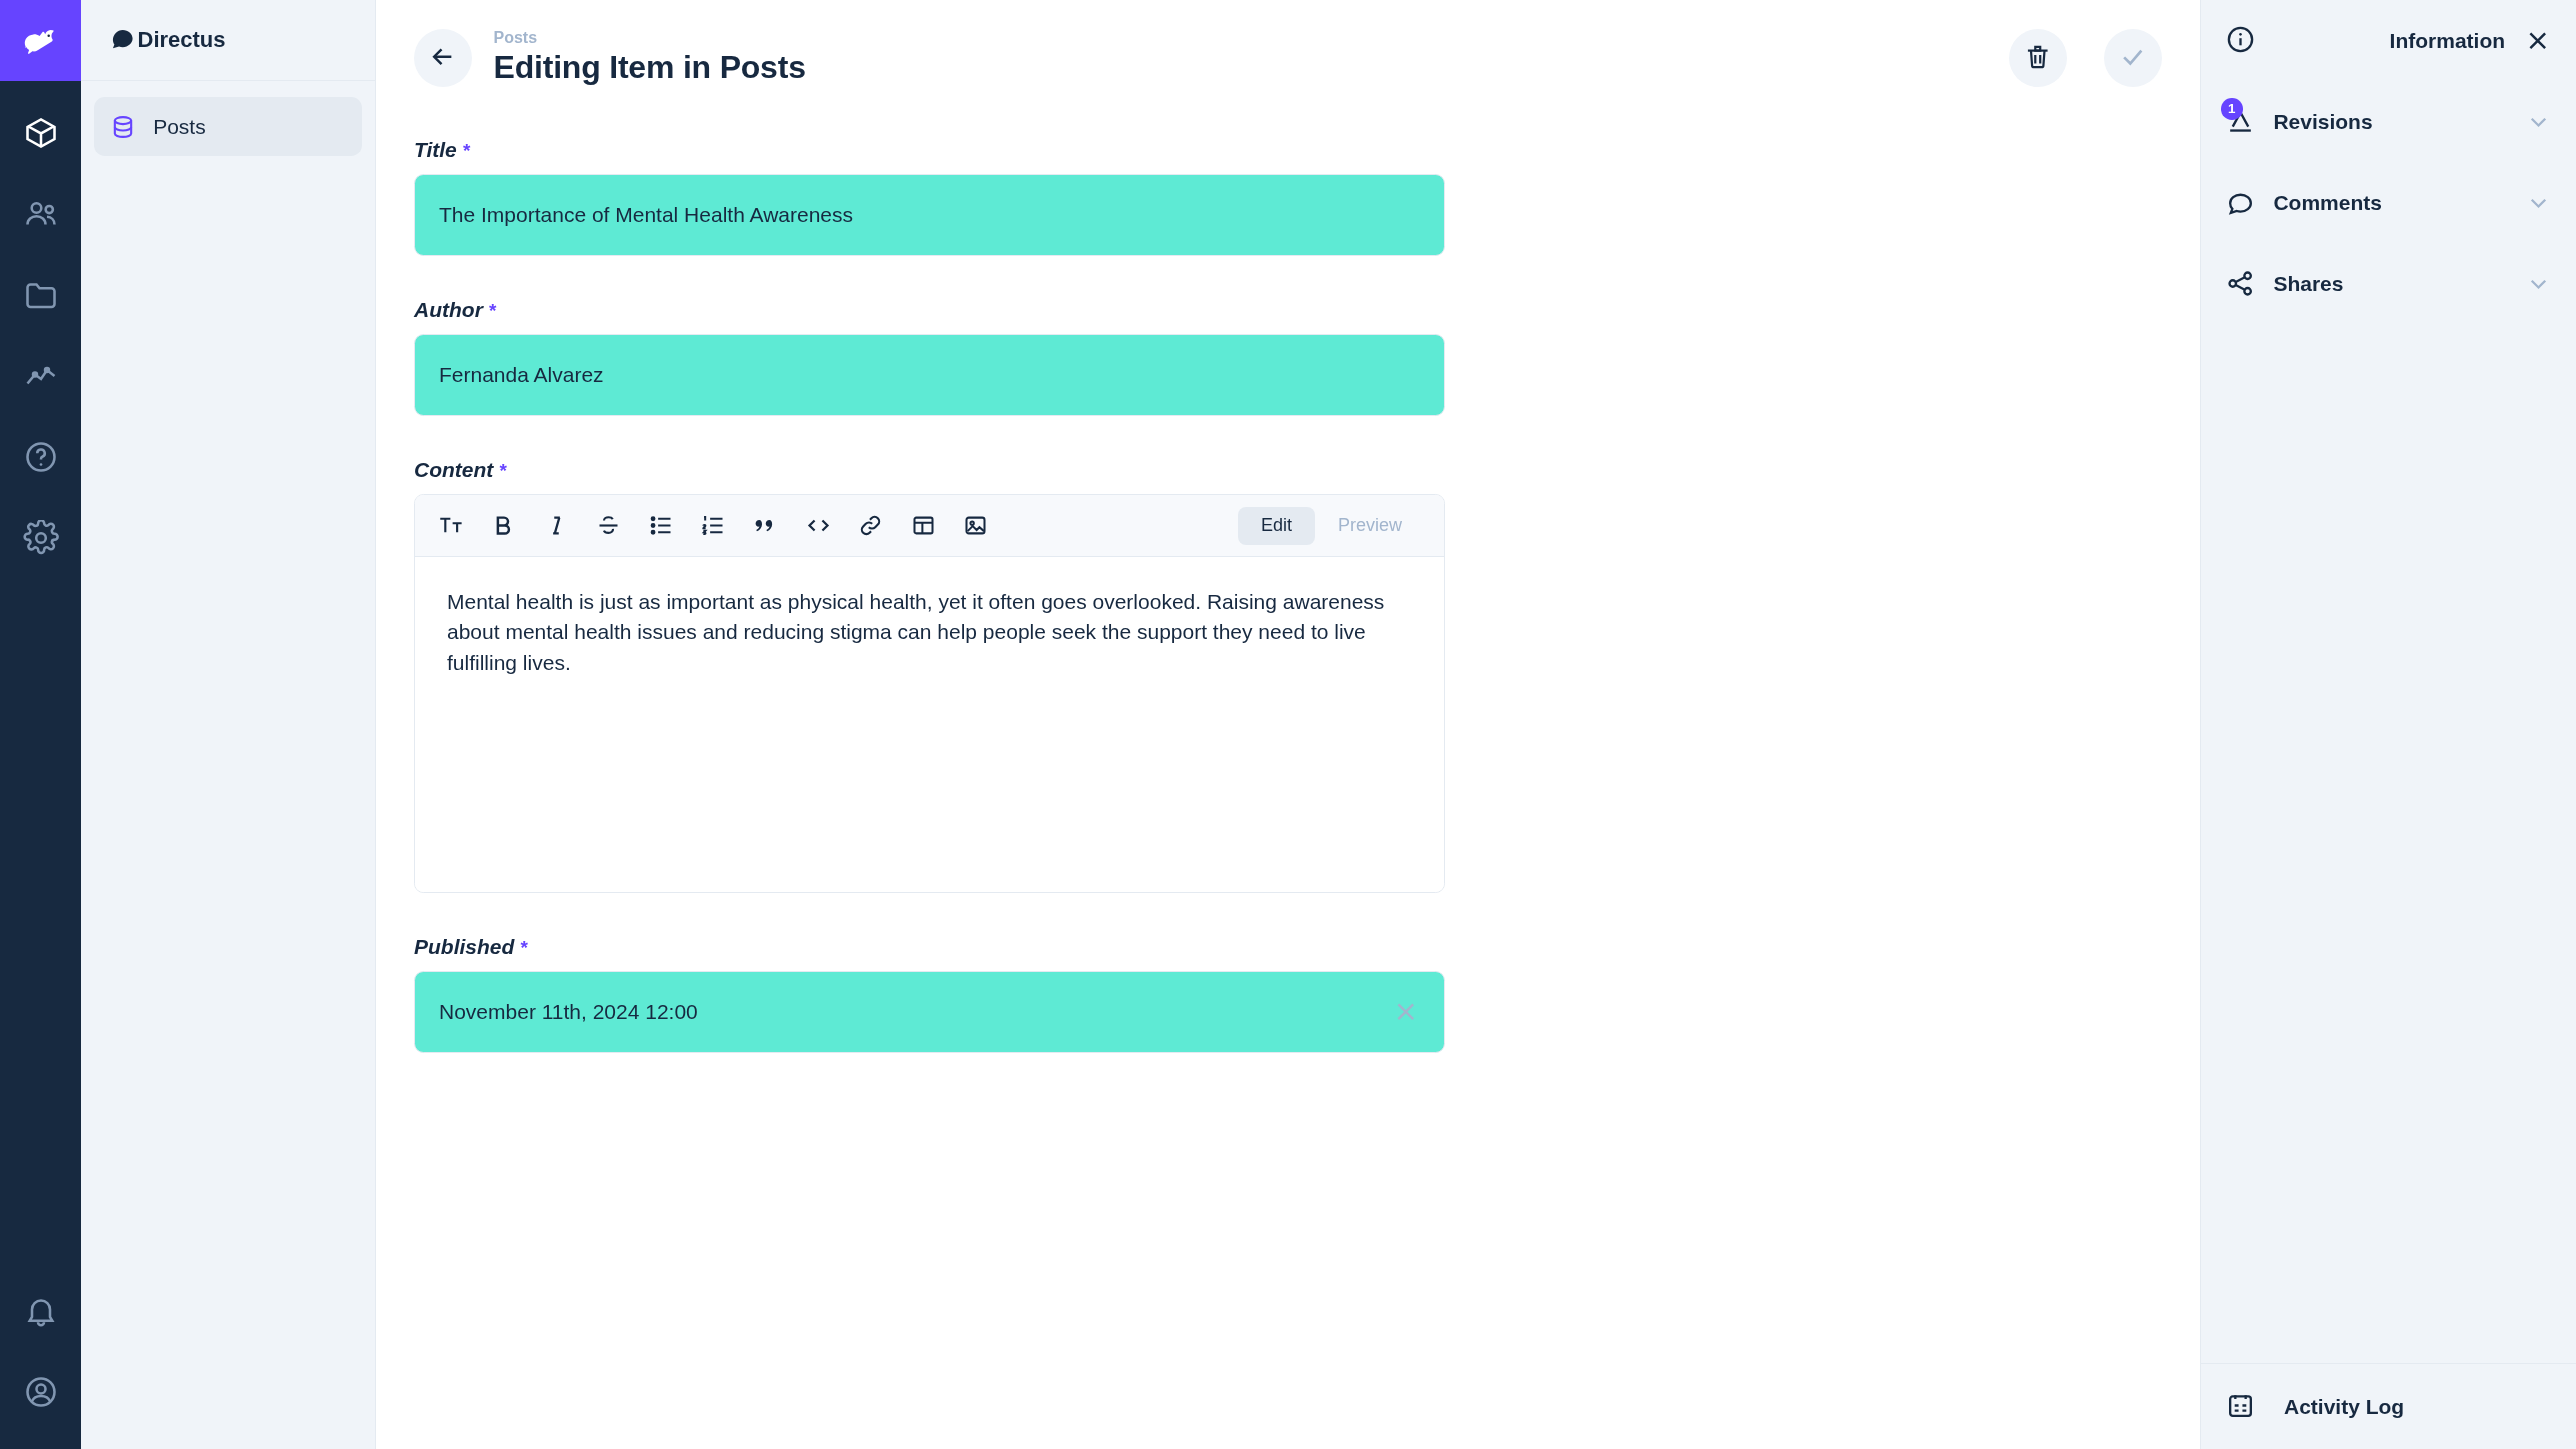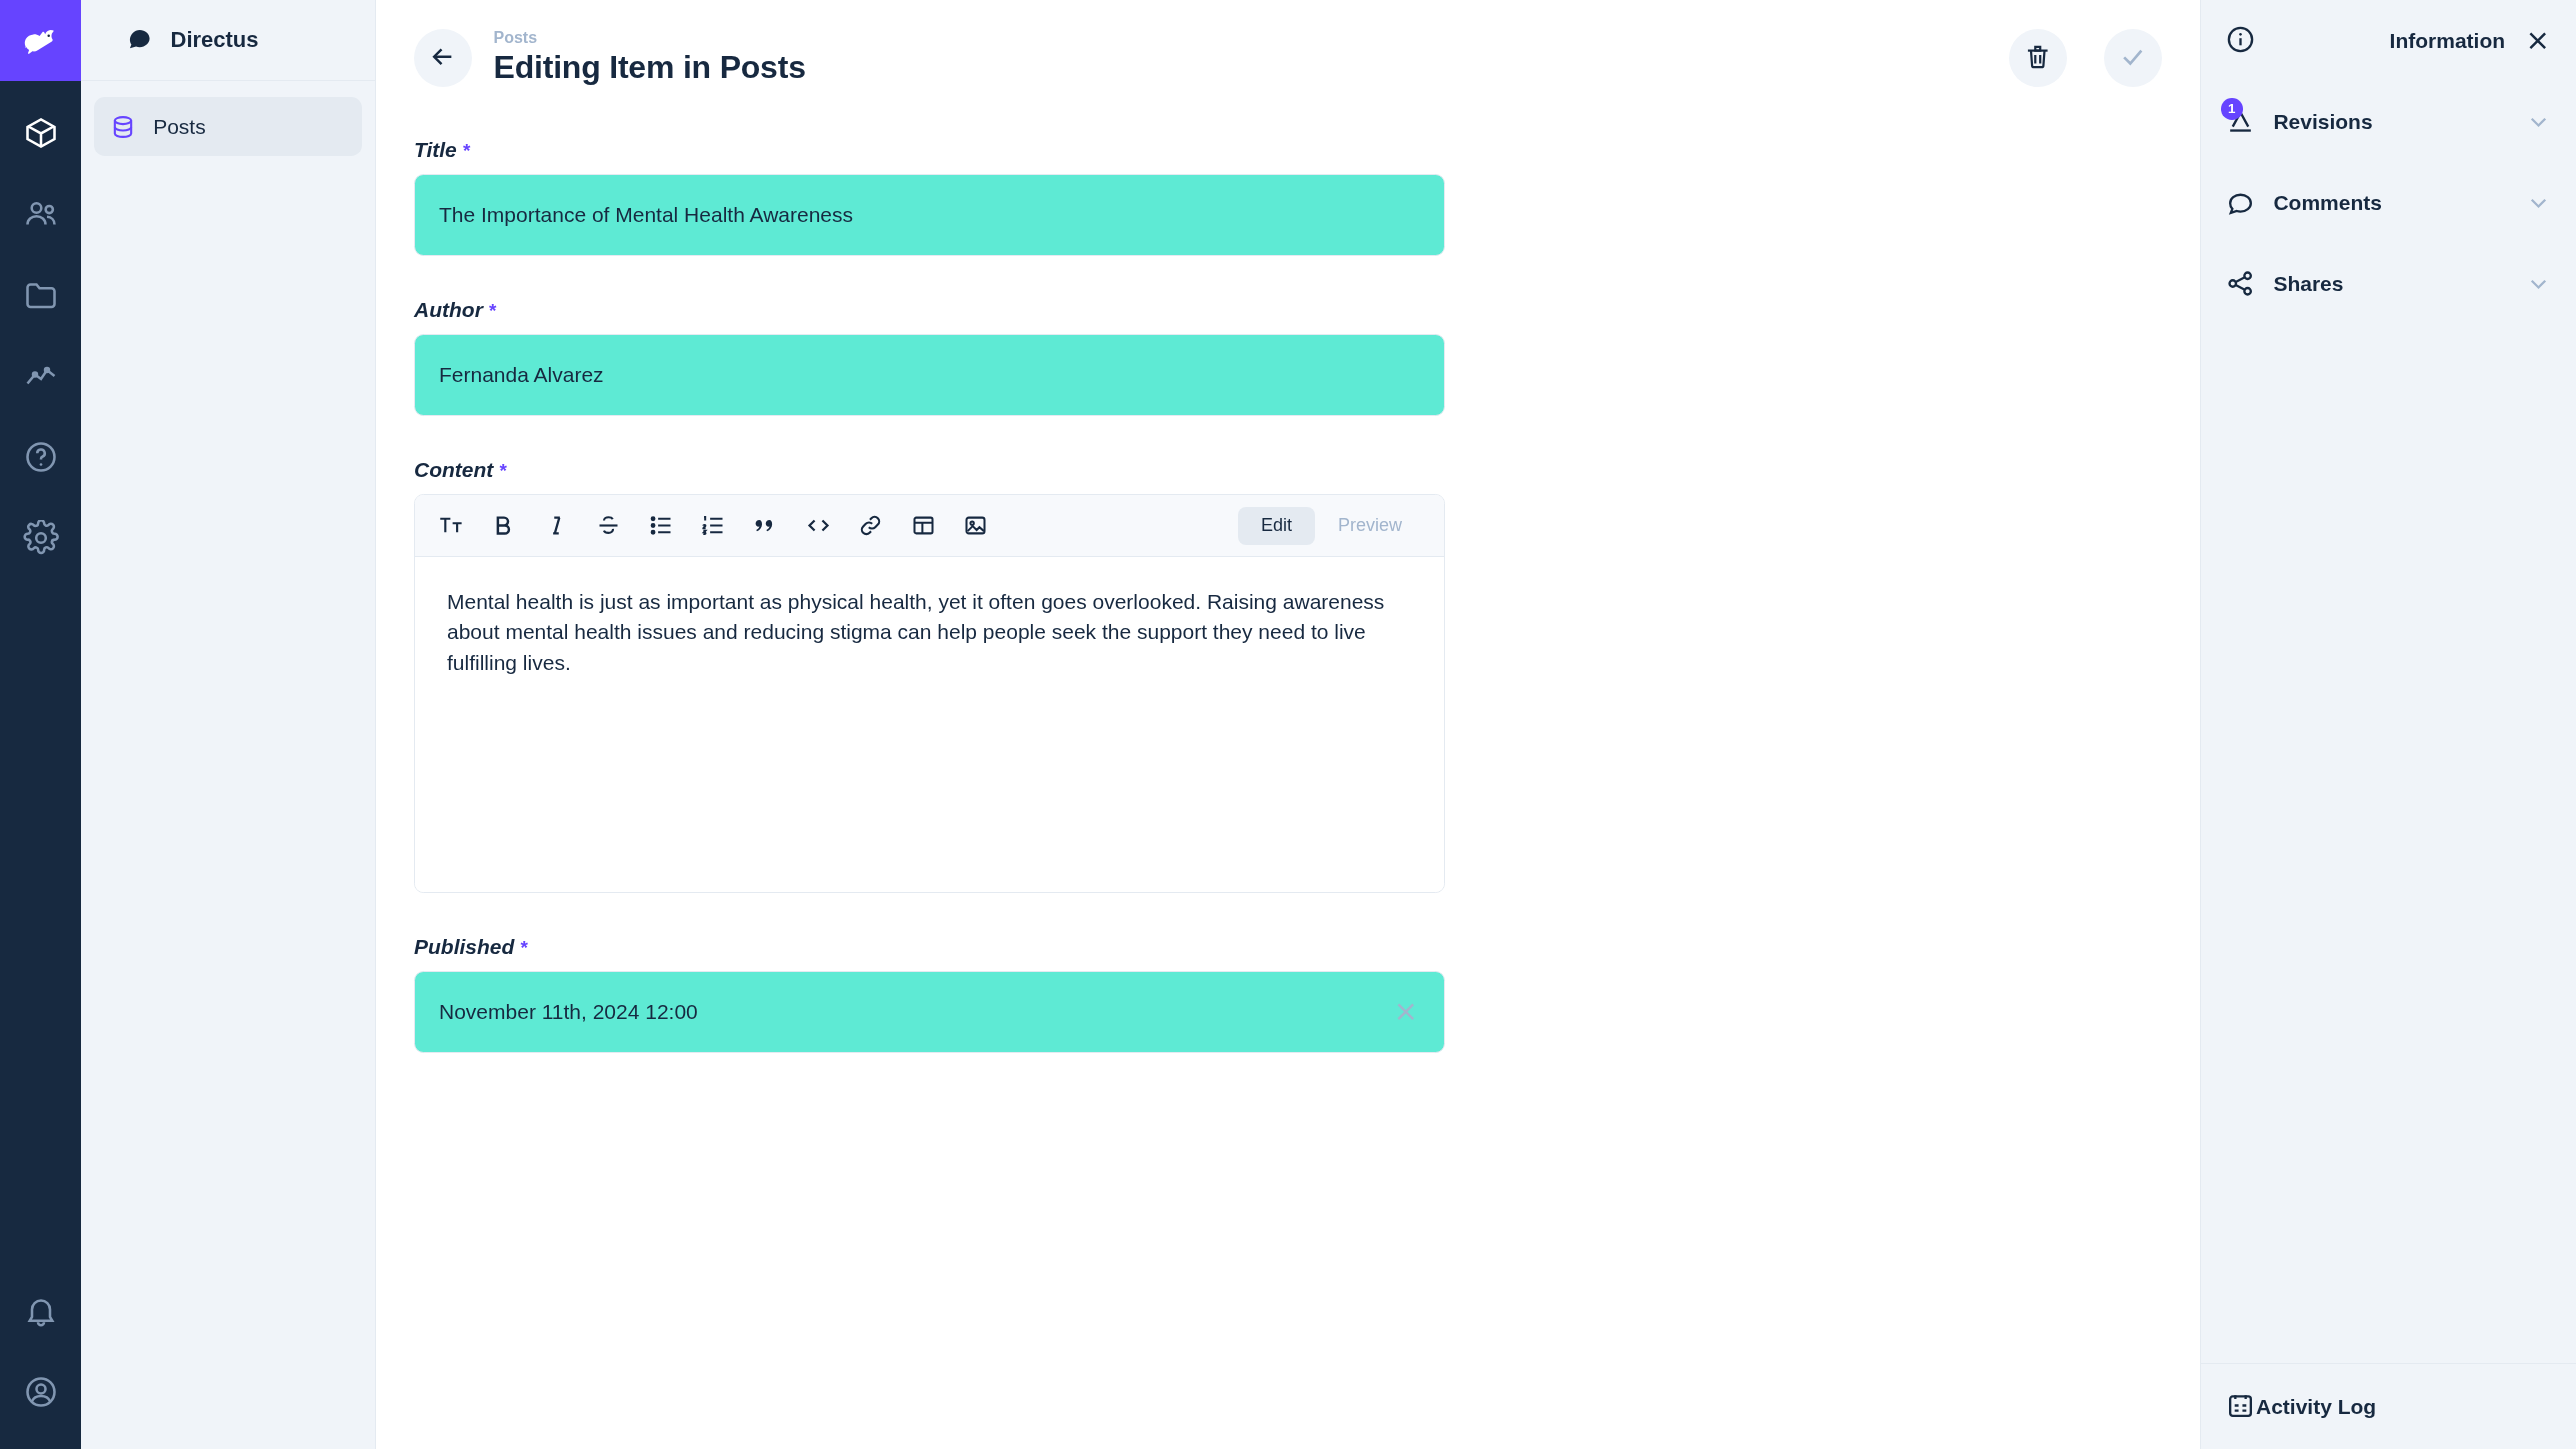--- a/index.html
+++ b/index.html
@@ -51,22 +51,21 @@
   .nav-sidebar {
     width: 295px;
     flex: 0 0 295px;
     background: #f0f4f9;
     border-right: 1.3px solid #e4eaf1;
     display: flex; flex-direction: column;
   }
   .nav-header {
     height: 81px;
     display: flex; align-items: center;
-    padding-left: 44px;
-    gap: 16px;
+    padding-left: 27px;
     border-bottom: 1.3px solid #e4eaf1;
   }
   .nav-header .proj-icon { width: 29.5px; height: 29.5px; color: #172940; display:flex; align-items:center;}
   .nav-header .proj-icon svg { width: 29.5px; height: 29.5px; }
   .nav-title {
     font-size: 22px; font-weight: 700; color: #172940;
   }
   .nav-items { padding: 16px 13.4px 0 13.4px; }
   .nav-item {
     display: flex; align-items: center; gap: 16px;
@@ -224,21 +223,21 @@
     font-size: 13.4px; font-weight: 700;
     display: flex; align-items: center; justify-content: center;
     padding: 0 5.4px;
   }
   .rs-spacer { flex: 1; }
   .rs-footer {
     height: 86px;
     border-top: 1.3px solid #e4eaf1;
     display: flex; align-items: center;
     padding: 0 24px;
-    gap: 0;
+    gap: 28px;
     color: #172940;
   }
   .rs-footer svg { width: 31px; height: 31px; }
   .rs-footer .rs-label { font-size: 21px; font-weight: 600; }
 </style>
 </head>
 <body>
 
 <div class="app">
 

